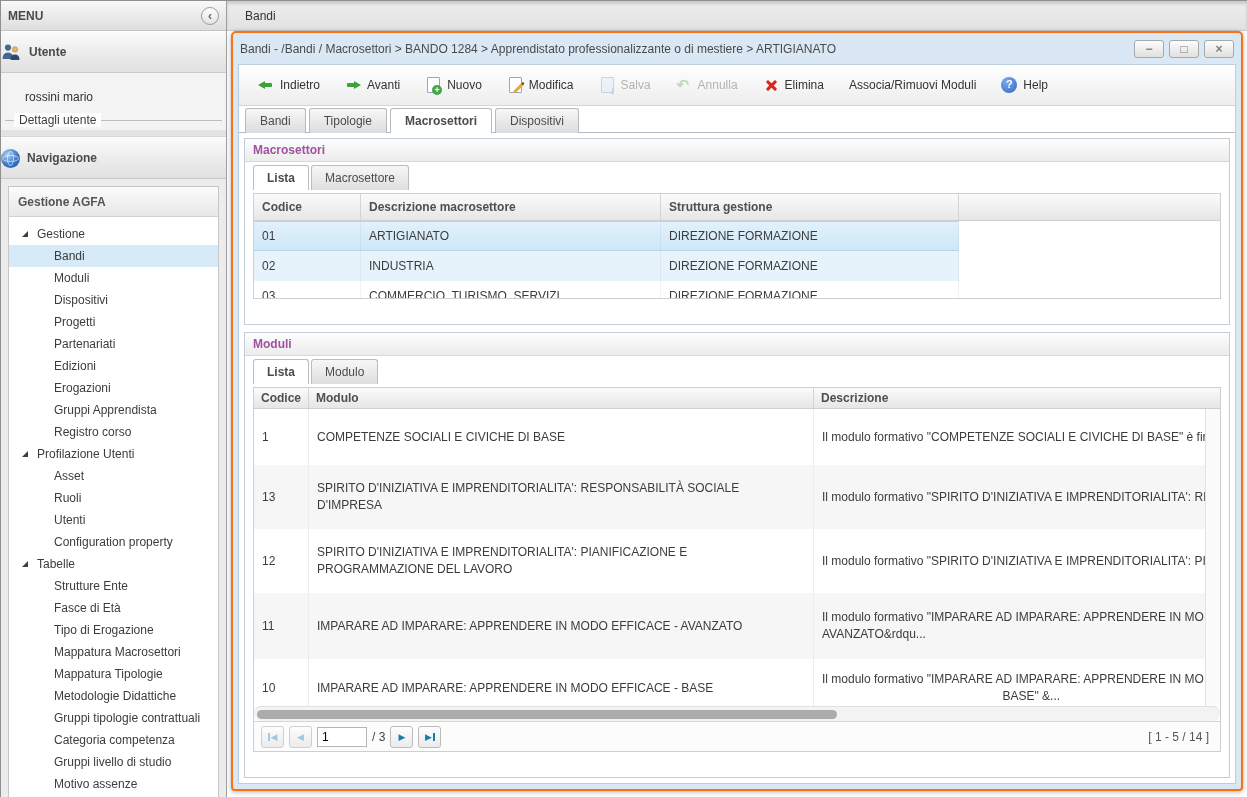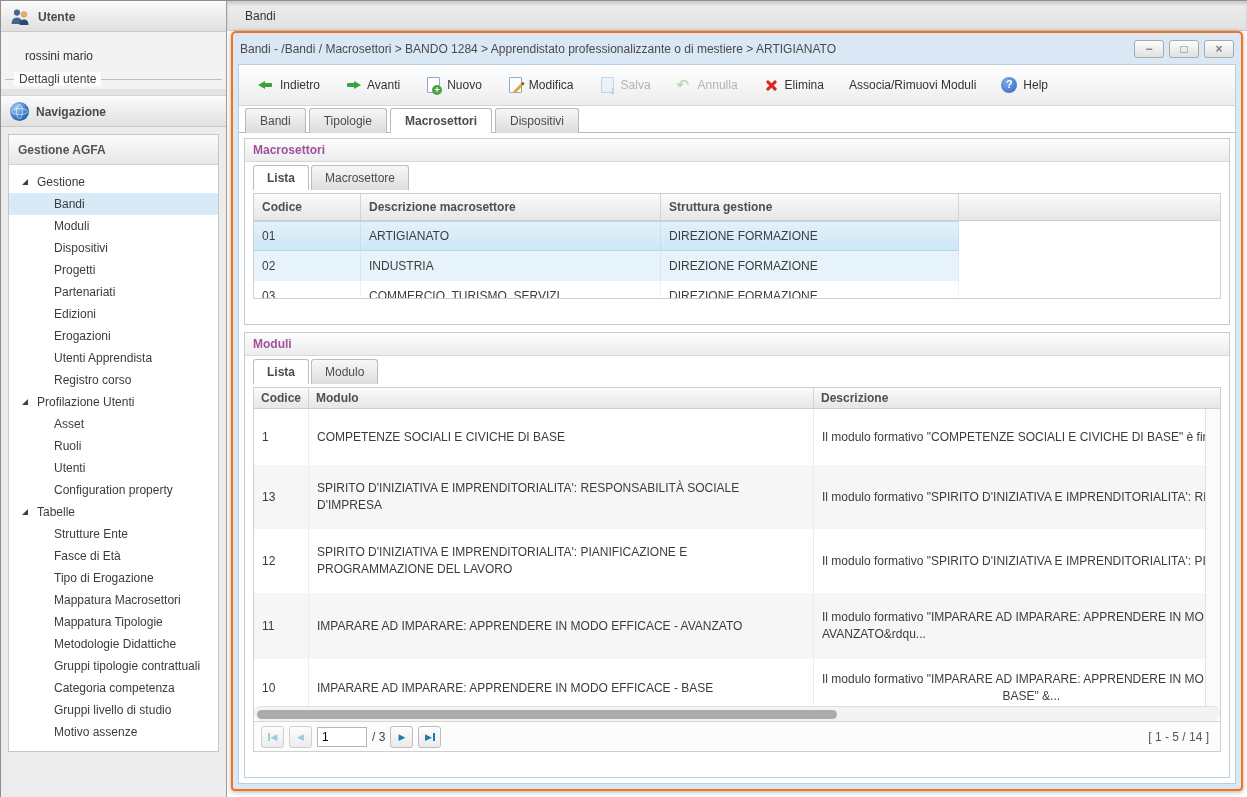--- a/index.html
+++ b/index.html
@@ -5,21 +5,21 @@
   * { box-sizing: border-box; margin: 0; padding: 0; }
   html,body { width:1247px; height:797px; overflow:hidden; }
   body { font-family:"Liberation Sans", sans-serif; font-size:12px; color:#3c3c3c; background:#fff; }
 
   .app { width:1247px; height:797px; display:flex; border-top:1px solid #8f8f8f; }
 
   
   .sidebar { flex:0 0 227px; width:227px; background:#e9e9e9; border-left:1px solid #8f8f8f; border-right:1px solid #9e9e9e; display:flex; flex-direction:column; overflow:hidden; }
   .menu-header { height:30px; flex:none; background:linear-gradient(#f8f8f8,#dedede); border-bottom:1px solid #c2c2c2; display:flex; align-items:center; padding:0 7px; font-weight:bold; color:#4a4a4a; }
   .collapse-btn { margin-left:auto; width:18px; height:18px; border:1px solid #9b9b9b; border-radius:50%; background:linear-gradient(#ffffff,#e3e3e3); color:#666; font-size:12px; line-height:16px; text-align:center; cursor:pointer; }
-  .section-header { height:31px; flex:none; background:linear-gradient(#fafafa,#e0e0e0); border-bottom:1px solid #c9c9c9; border-top:1px solid #fdfdfd; display:flex; align-items:center; gap:7px; padding:0 9px; font-weight:bold; color:#4a4a4a; }
+  .section-header { height:42px; flex:none; background:linear-gradient(#fafafa,#e0e0e0); border-bottom:1px solid #c9c9c9; border-top:1px solid #fdfdfd; display:flex; align-items:center; gap:7px; padding:0 0; font-weight:bold; color:#4a4a4a; }
   .user-body { height:57px; flex:none; background:#f3f3f3; padding-top:17px; }
   .user-name { margin-left:24px; color:#333; }
   .legend { display:flex; align-items:center; margin:9px 4px 0 4px; }
   .legend .ln { height:1px; background:#bdbdbd; flex:1; }
   .legend .ln.first { flex:0 0 9px; }
   .legend .lbl { padding:0 5px; color:#3d3d3d; background:#fdfdfd; }
   .side-gap { height:7px; flex:none; background:#e3e3e3; border-bottom:1px solid #d6d6d6; }
   .tree-wrap { flex:1; background:#ececec; padding:7px; overflow:hidden; }
   .tree-panel { background:#fff; border:1px solid #c6c6c6; display:flex; flex-direction:column; }
   .tree-panel-header { height:30px; flex:none; background:linear-gradient(#fcfcfc,#e7e7e7); border-bottom:1px solid #d2d2d2; display:flex; align-items:center; padding:0 9px; font-weight:bold; color:#555; }
@@ -125,20 +125,24 @@
   .pg-btn.disabled { color:#9fc9dd; border-color:#cfcfcf; }
   .pg-input { width:50px; height:20px; border:1px solid #b5b5b5; font-family:inherit; font-size:12px; padding:1px 4px; }
   .pg-range { margin-left:auto; color:#555; padding-right:4px; }
 </style>
 </head>
 <body>
 
 <div class="app">
 
   <aside class="sidebar">
+    <div class="menu-header">
+      <span>MENU</span>
+      <span class="collapse-btn">‹</span>
+    </div>
 
     <div class="section-header">
       <svg class="icon-users" viewBox="0 0 21 18">
         <circle cx="7" cy="4.6" r="3.1" fill="#44678f"></circle>
         <path d="M1.5 16 Q1.5 9.5 7 9.5 Q12.5 9.5 12.5 16 Z" fill="#44678f"></path>
         <circle cx="14" cy="6.4" r="2.7" fill="#e9b264" stroke="#a8763a" stroke-width="0.5"></circle>
         <path d="M9.5 17 Q9.5 11.5 14 11.5 Q18.5 11.5 18.5 17 Z" fill="#2c4a6e"></path>
       </svg>
       <span>Utente</span>
     </div>
@@ -182,21 +186,21 @@
             <div class="tree-item child">
               <span class="tree-label">Partenariati</span>
             </div>
             <div class="tree-item child">
               <span class="tree-label">Edizioni</span>
             </div>
             <div class="tree-item child">
               <span class="tree-label">Erogazioni</span>
             </div>
             <div class="tree-item child">
-              <span class="tree-label">Utenti Apprendista</span>
+              <span class="tree-label">Gruppi Apprendista</span>
             </div>
             <div class="tree-item child">
               <span class="tree-label">Registro corso</span>
             </div>
             <div class="tree-item parent">
               <span class="tree-arrow"></span>
               <span class="tree-label">Profilazione Utenti</span>
             </div>
             <div class="tree-item child">
               <span class="tree-label">Asset</span>

